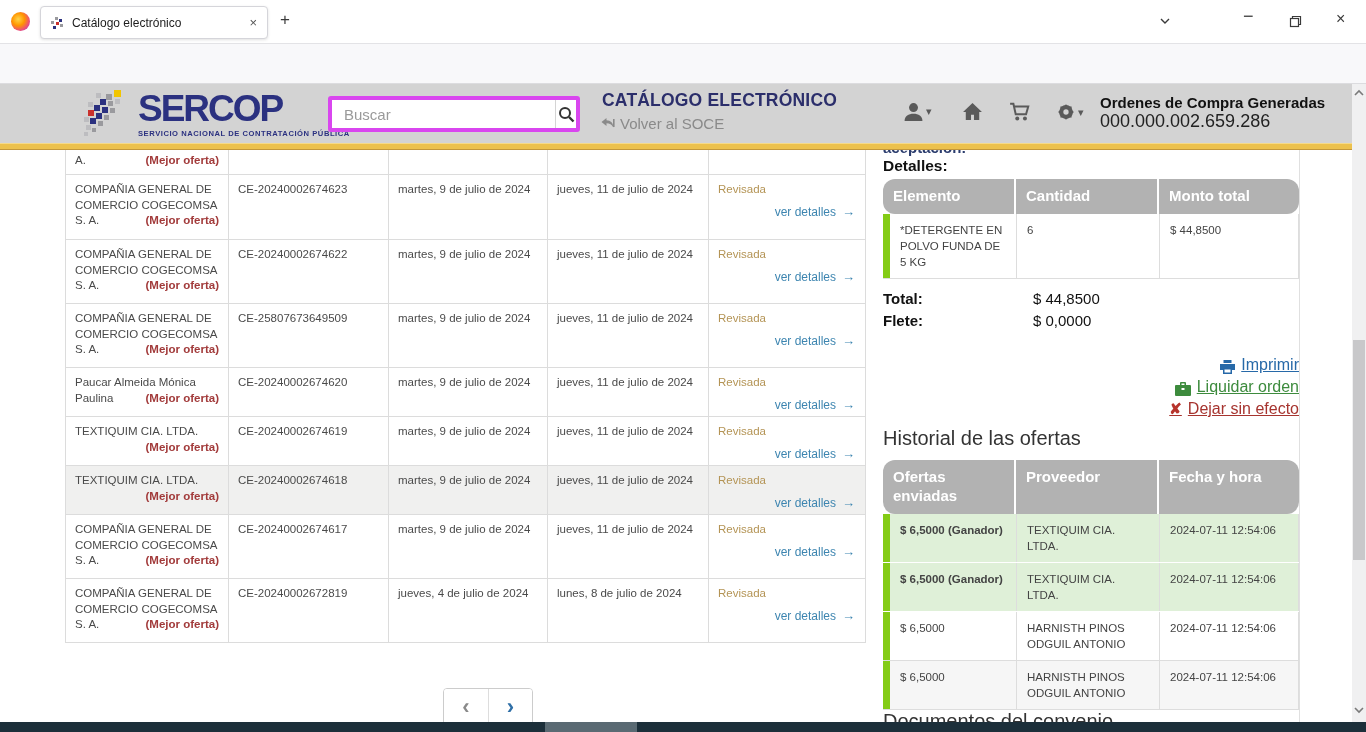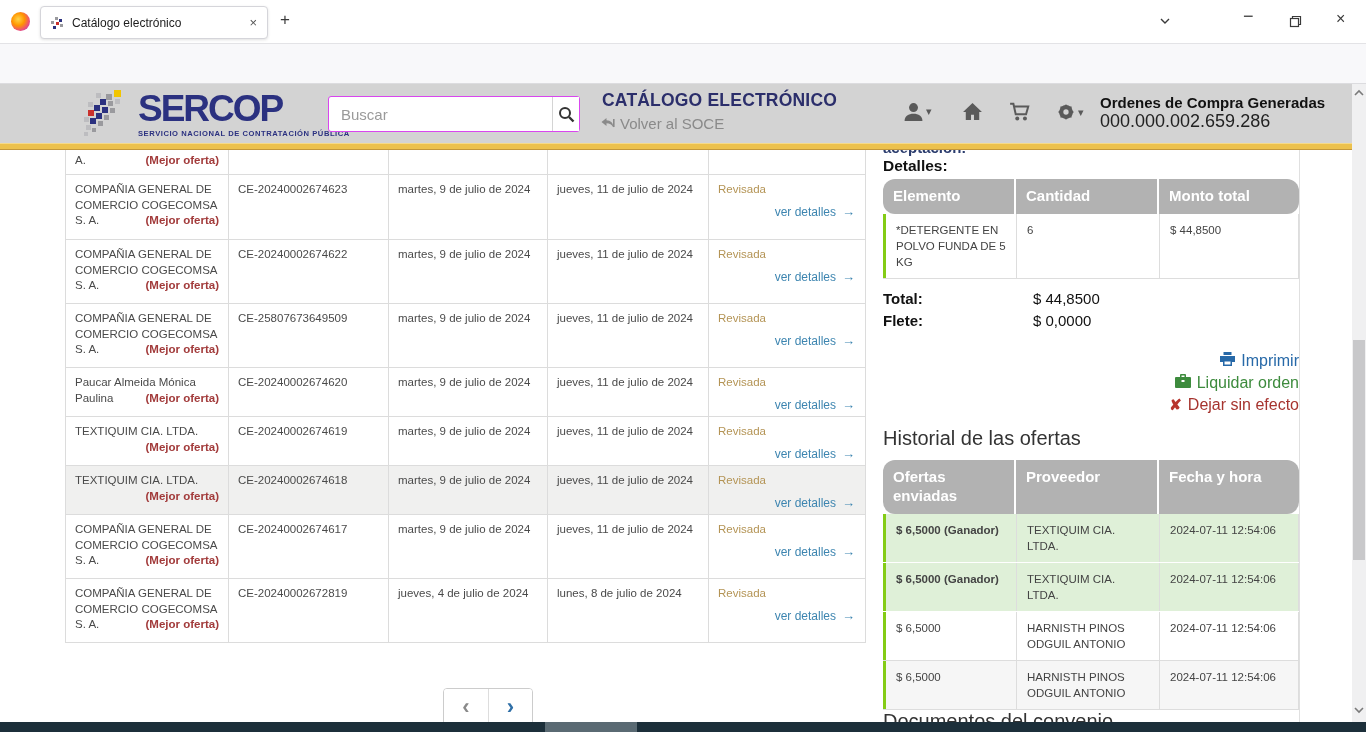--- a/index.html
+++ b/index.html
@@ -31,21 +31,21 @@
   .star { font-size:15px; color:#5a5a5e; }
   .tb-right { position:absolute; top:52px; color:#4a4a4e; }
 
   
   .site-header { position:absolute; left:0; top:84px; width:1352px; height:59px; background:#d3d3d3; z-index:6; }
   .gold-bar { position:absolute; left:0; top:143px; width:1352px; height:7px; background:#ecc14d; border-top:1px solid #f5da8a; border-bottom:1px solid #c3973а; z-index:7; }
   .logo-wrap { position:absolute; left:84px; top:6px; display:flex; align-items:flex-start; gap:8px; }
   .logo-text { line-height:1; }
   .logo-name { font-size:37px; font-weight:bold; color:#2b3180; letter-spacing:-2px; }
   .logo-tag { font-size:7.6px; font-weight:bold; color:#2b3180; letter-spacing:.55px; margin-top:3px; }
-  .search-group { position:absolute; left:328px; top:12px; width:252px; height:36px; background:#fff; border:1px solid #d946ef; border-radius:3px; display:flex; }
+  .search-group { position:absolute; left:328px; top:12px; width:252px; height:36px; background:#fff; border:4px solid #d946ef; border-radius:3px; display:flex; }
   .search-input { flex:1; border:none; outline:none; font-size:15px; padding:0 12px; color:#333; background:transparent; font-family:"Liberation Sans",sans-serif; }
   .search-input::placeholder { color:#9a9a9a; }
   .search-btn { width:40px; border:none; border-left:1px solid #d4d4d4; background:#fff; display:flex; align-items:center; justify-content:center; cursor:pointer; }
   .cat-title { position:absolute; left:602px; top:6px; font-size:17.5px; font-weight:bold; color:#2b2e6b; letter-spacing:.2px; }
   .volver { position:absolute; left:600px; top:31px; display:flex; align-items:center; gap:5px; font-size:15px; color:#8a8a8a; }
   .hdr-ic { position:absolute; top:18px; display:flex; align-items:center; gap:2px; color:#5a5a5a; }
   .caret { font-size:11px; color:#5a5a5a; }
   .orders-label { position:absolute; left:1100px; top:10px; font-size:15px; font-weight:bold; color:#111; }
   .orders-num { position:absolute; left:1100px; top:27px; font-size:18px; color:#222; }
 
@@ -74,33 +74,33 @@
   .col-divider { position:absolute; left:1299px; top:150px; width:1px; height:572px; background:#e0e0e0; }
   .partial-label { position:absolute; left:883px; top:139px; font-size:15px; font-weight:bold; color:#2b3c6d; z-index:1; }
   .det-heading { position:absolute; left:883px; top:157px; font-size:15.5px; font-weight:bold; color:#111; }
   .ptable { position:absolute; width:416px; border-collapse:collapse; font-size:11.5px; color:#444; }
   .dtable { left:883px; top:179px; }
   .pt-head { display:grid; grid-template-columns:133px 143px 140px; background:#b2b2b2;border-radius:12px; }
   .pt-head > div { color:#fff; font-weight:bold; font-size:15px; padding:8px 10px; border-right:2px solid #fff; line-height:1.25; }
   .pt-head > div:last-child { border-right:none; }
   .pt-row { display:grid; grid-template-columns:133px 143px 140px; background:#fff; border-bottom:1px solid #ddd; }
   .pt-row > div { padding:8px 10px; border-left:1px solid #ddd; line-height:1.4; }
-  .pt-row > div:first-child { border-left:3px solid #84cc16; }
+  .pt-row > div:first-child { border-left:7px solid #84cc16; }
   .pt-row > div:last-child { border-right:1px solid #ddd; }
   .pt-row.green { background:#dff0d8; border-bottom:1px solid #fff; }
   .pt-row.green .offer { font-weight:bold; }
   .pt-row.gray { background:#f6f6f6; }
 
   .totals { position:absolute; left:883px; top:290px; font-size:15px; color:#111; }
   .trow { height:22px; }
   .tlabel { display:inline-block; width:150px; font-weight:bold; }
   .tan { color:#b49455; }
 
   .actions { position:absolute; left:883px; top:352px; width:416px; text-align:right; font-size:16px; }
-  .action { height:22px; display:flex; align-items:flex-start; justify-content:flex-end; gap:6px; cursor:pointer; }
+  .action { height:22px; display:flex; align-items:flex-end; justify-content:flex-end; gap:6px; cursor:pointer;text-decoration:underline; }
   .act-print { color:#2769a8; }
   .act-settle { color:#3d8b3d; }
   .act-void { color:#a6342f; }
   .xmark { color:#b7342c; font-weight:bold; font-size:15px; }
 
   .hist-heading { position:absolute; left:883px; top:427px; font-size:20px; color:#333; }
   .htable { left:883px; top:460px; }
   .doc-heading { position:absolute; left:883px; top:710px; font-size:20px; color:#333; z-index:1; }
 
   

